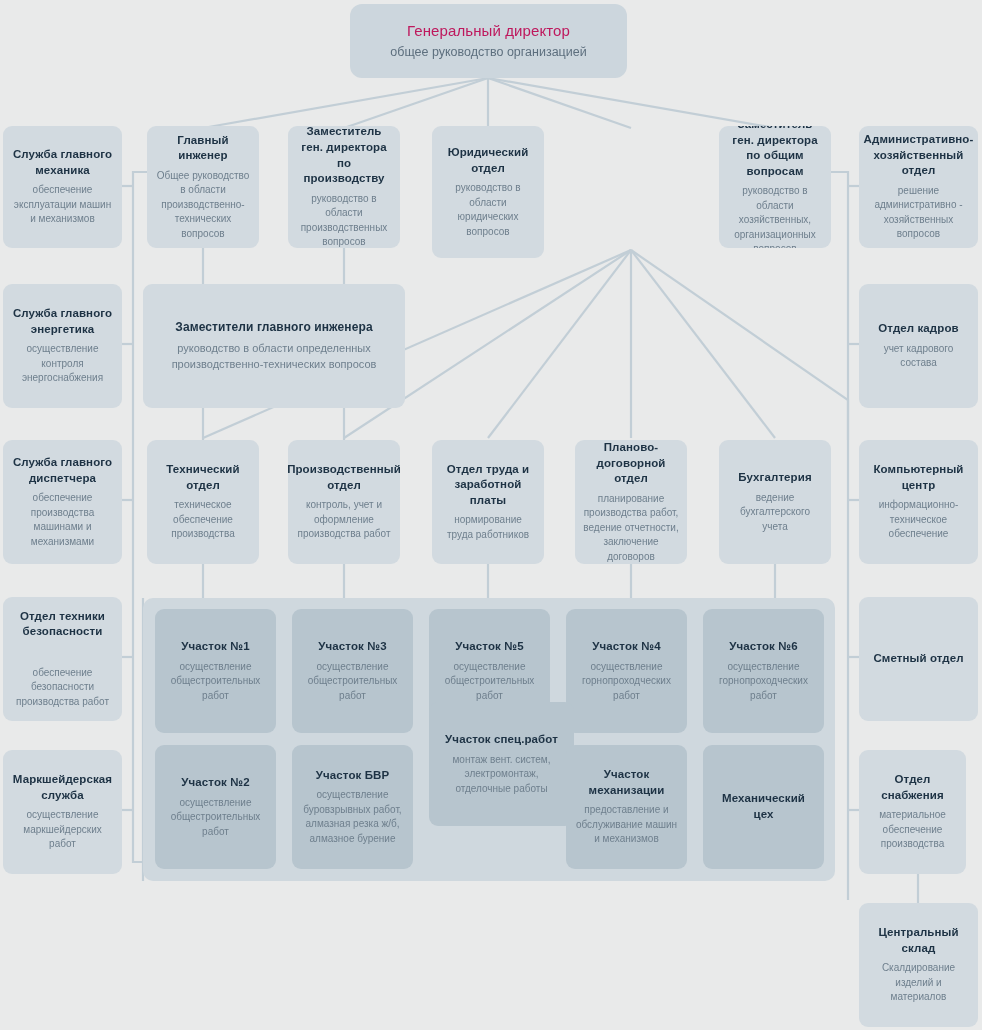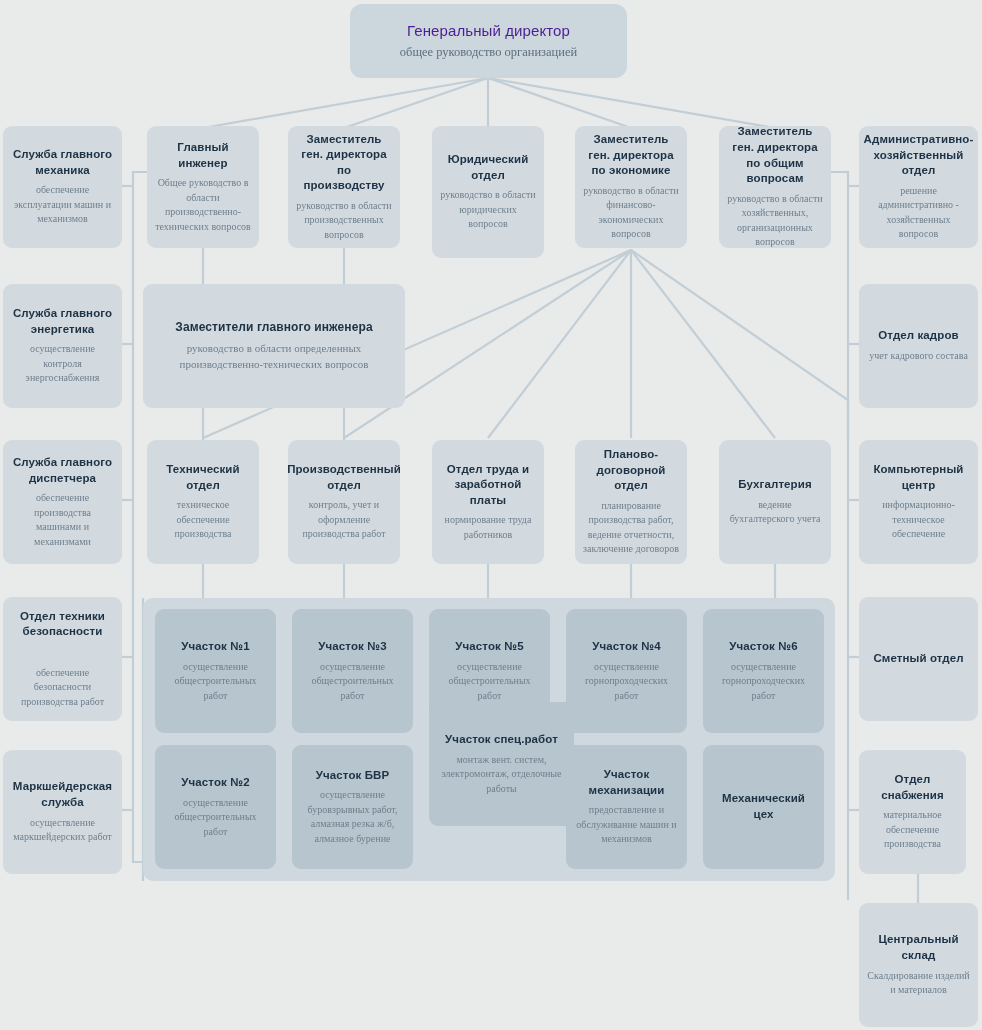--- a/index.html
+++ b/index.html
@@ -50,30 +50,29 @@
     font-weight: bold;
     font-size: 11.5px;
     line-height: 1.35;
     letter-spacing: 0.1px;
   }
   .node .desc {
     color: #6e7f8d;
     font-size: 10px;
     line-height: 1.45;
     margin-top: 5px;
-    font-family: Liberation Serif, serif;
   }
   .node.root {
     background: #ccd6dd;
     border-radius: 12px;
   }
   .node.root .title {
     font-size: 15px;
     font-weight: normal;
-    color: #4c1d95;
+    color: #be185d;
     text-align: right;
   }
   .node.root .desc {
     font-size: 12.5px;
     margin-top: 2px;
     color: #5d6f7e;
   }
   .node.wide .title { font-size: 12px; }
   .node.wide .desc { font-size: 11px; }
   .node .desc:empty { display: none; }
@@ -151,24 +150,20 @@
   <div class="node" style="left:288px; top:126px; width:112px; height:122px;">
     <div class="title">Заместитель ген. директора по производству</div>
     <div class="desc">руководство в области производственных вопросов</div>
   </div>
 
   <div class="node" style="left:432px; top:126px; width:112px; height:132px;">
     <div class="title">Юридический отдел</div>
     <div class="desc">руководство в области юридических вопросов</div>
   </div>
 
-  <div class="node" style="left:575px; top:126px; width:112px; height:122px;">
-    <div class="title">Заместитель ген. директора по экономике</div>
-    <div class="desc">руководство в области финансово-экономических вопросов</div>
-  </div>
 
   <div class="node" style="left:719px; top:126px; width:112px; height:122px;">
     <div class="title">Заместитель ген. директора по общим вопросам</div>
     <div class="desc">руководство в области хозяйственных, организационных вопросов</div>
   </div>
 
   <div class="node" style="left:859px; top:126px; width:119px; height:122px;">
     <div class="title">Административно-хозяйственный отдел</div>
     <div class="desc">решение административно - хозяйственных вопросов</div>
   </div>

